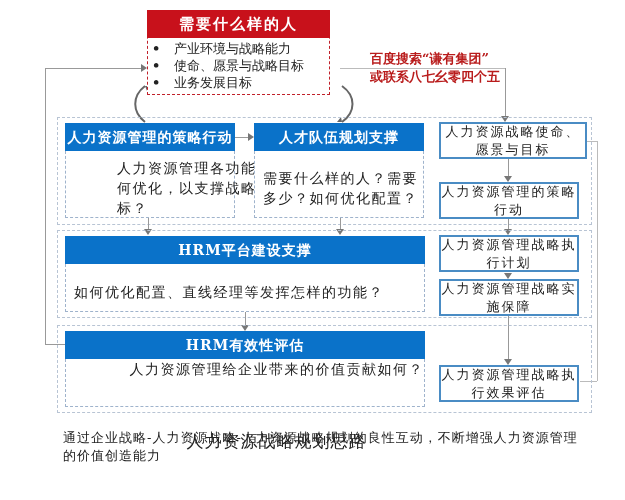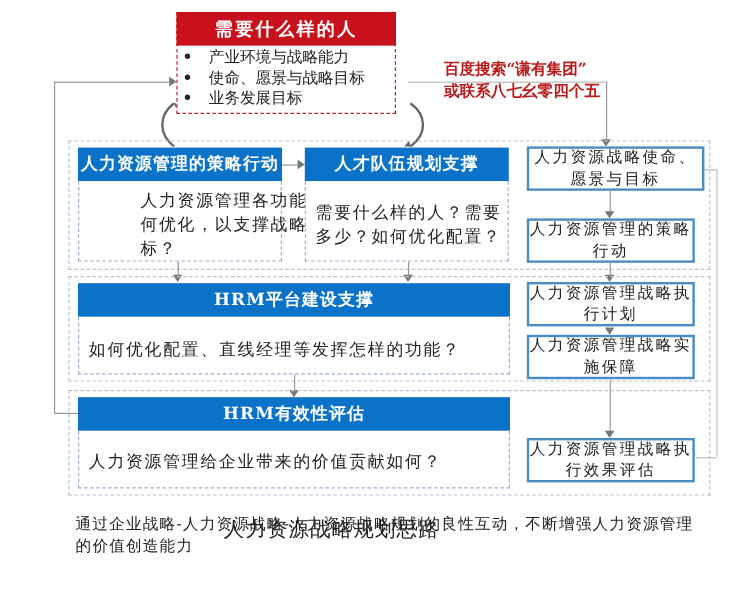--- a/index.html
+++ b/index.html
@@ -116,18 +116,18 @@
 <div class="abs rbox" style="left:439px; top:279px; width:140px; height:37px;">人力资源管理战略实施保障</div>
 
 <div class="abs line" style="left:245px; top:312px; width:1px; height:14px;"></div>
 <div class="abs arrow-down" style="left:241px; top:325px;"></div>
 <div class="abs line" style="left:508px; top:316px; width:1px; height:45px;"></div>
 <div class="abs arrow-down" style="left:504px; top:359px;"></div>
 
 <div class="abs grp" style="left:57px; top:325px; width:535px; height:88px;"></div>
 <div class="abs bluehead" style="left:65px; top:331px; width:360px; height:28px; line-height:28px;">HRM有效性评估</div>
 <div class="abs subbox" style="left:65px; top:359px; width:360px; height:48px;"></div>
-<div class="abs body-txt" style="left:74px; top:375px; width:350px;">人力资源管理给企业带来的价值贡献如何？</div>
+<div class="abs body-txt" style="left:74px; top:359px; width:350px;text-align:right;">人力资源管理给企业带来的价值贡献如何？</div>
 
 <div class="abs rbox" style="left:439px; top:365px; width:140px; height:37px;">人力资源管理战略执行效果评估</div>
 
 <div class="abs title">人力资源战略规划思路</div>
 <div class="abs desc">通过企业战略-人力资源战略-人力资源战略规划的良性互动，不断增强人力资源管理的价值创造能力</div>
 
 </body></html>

